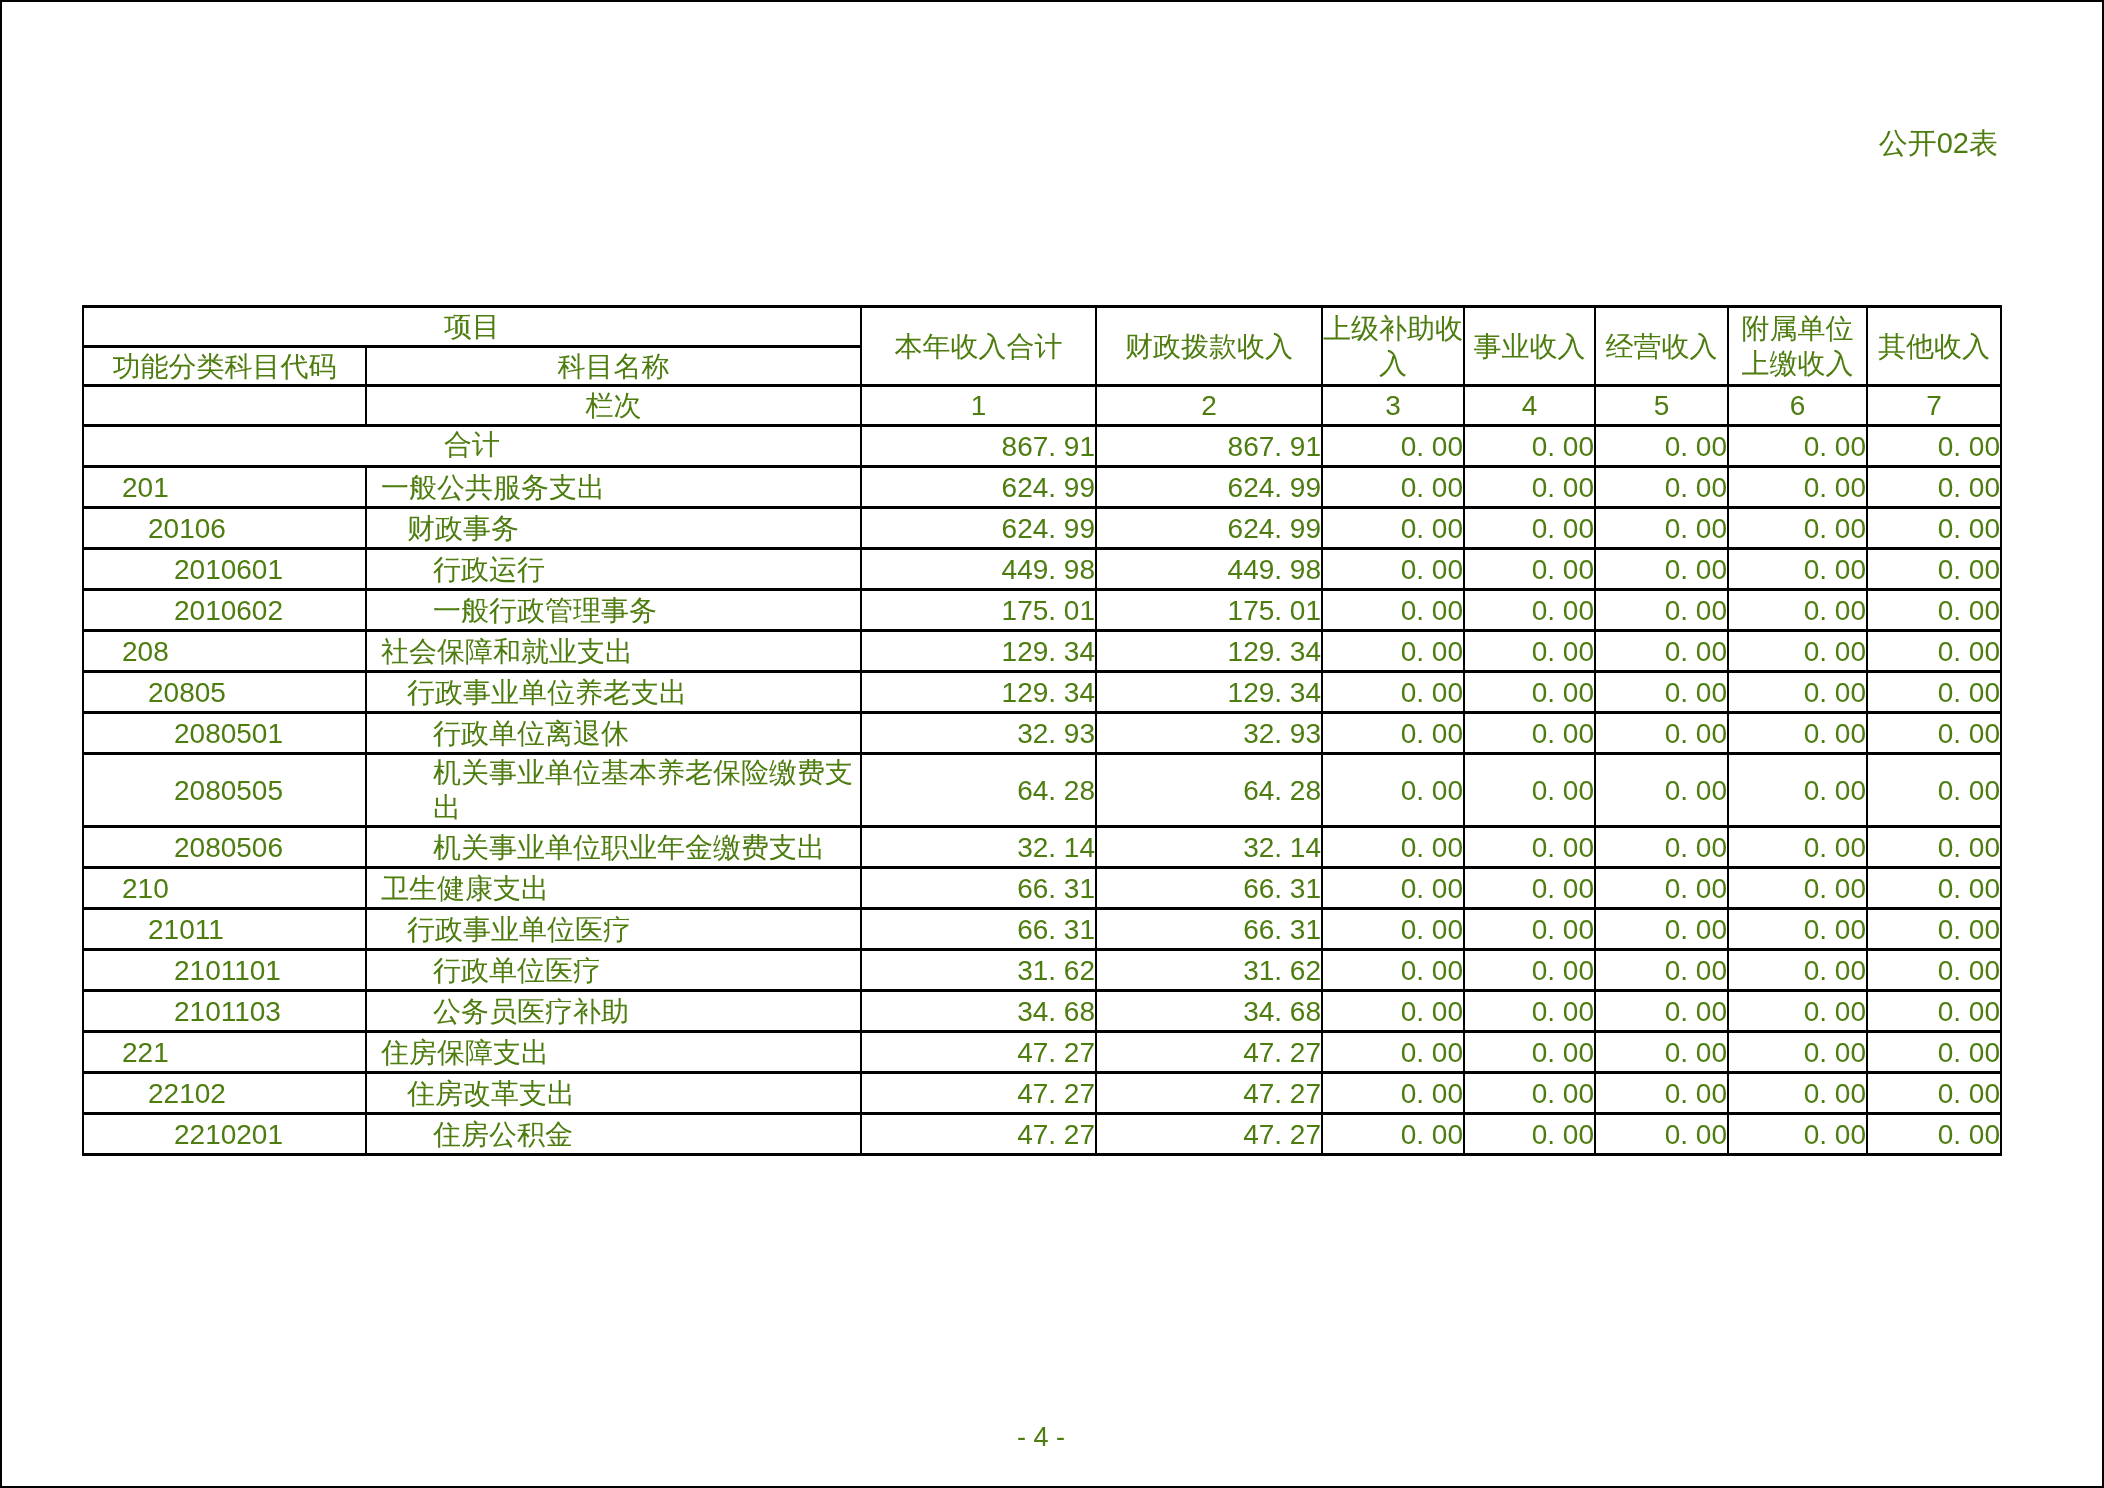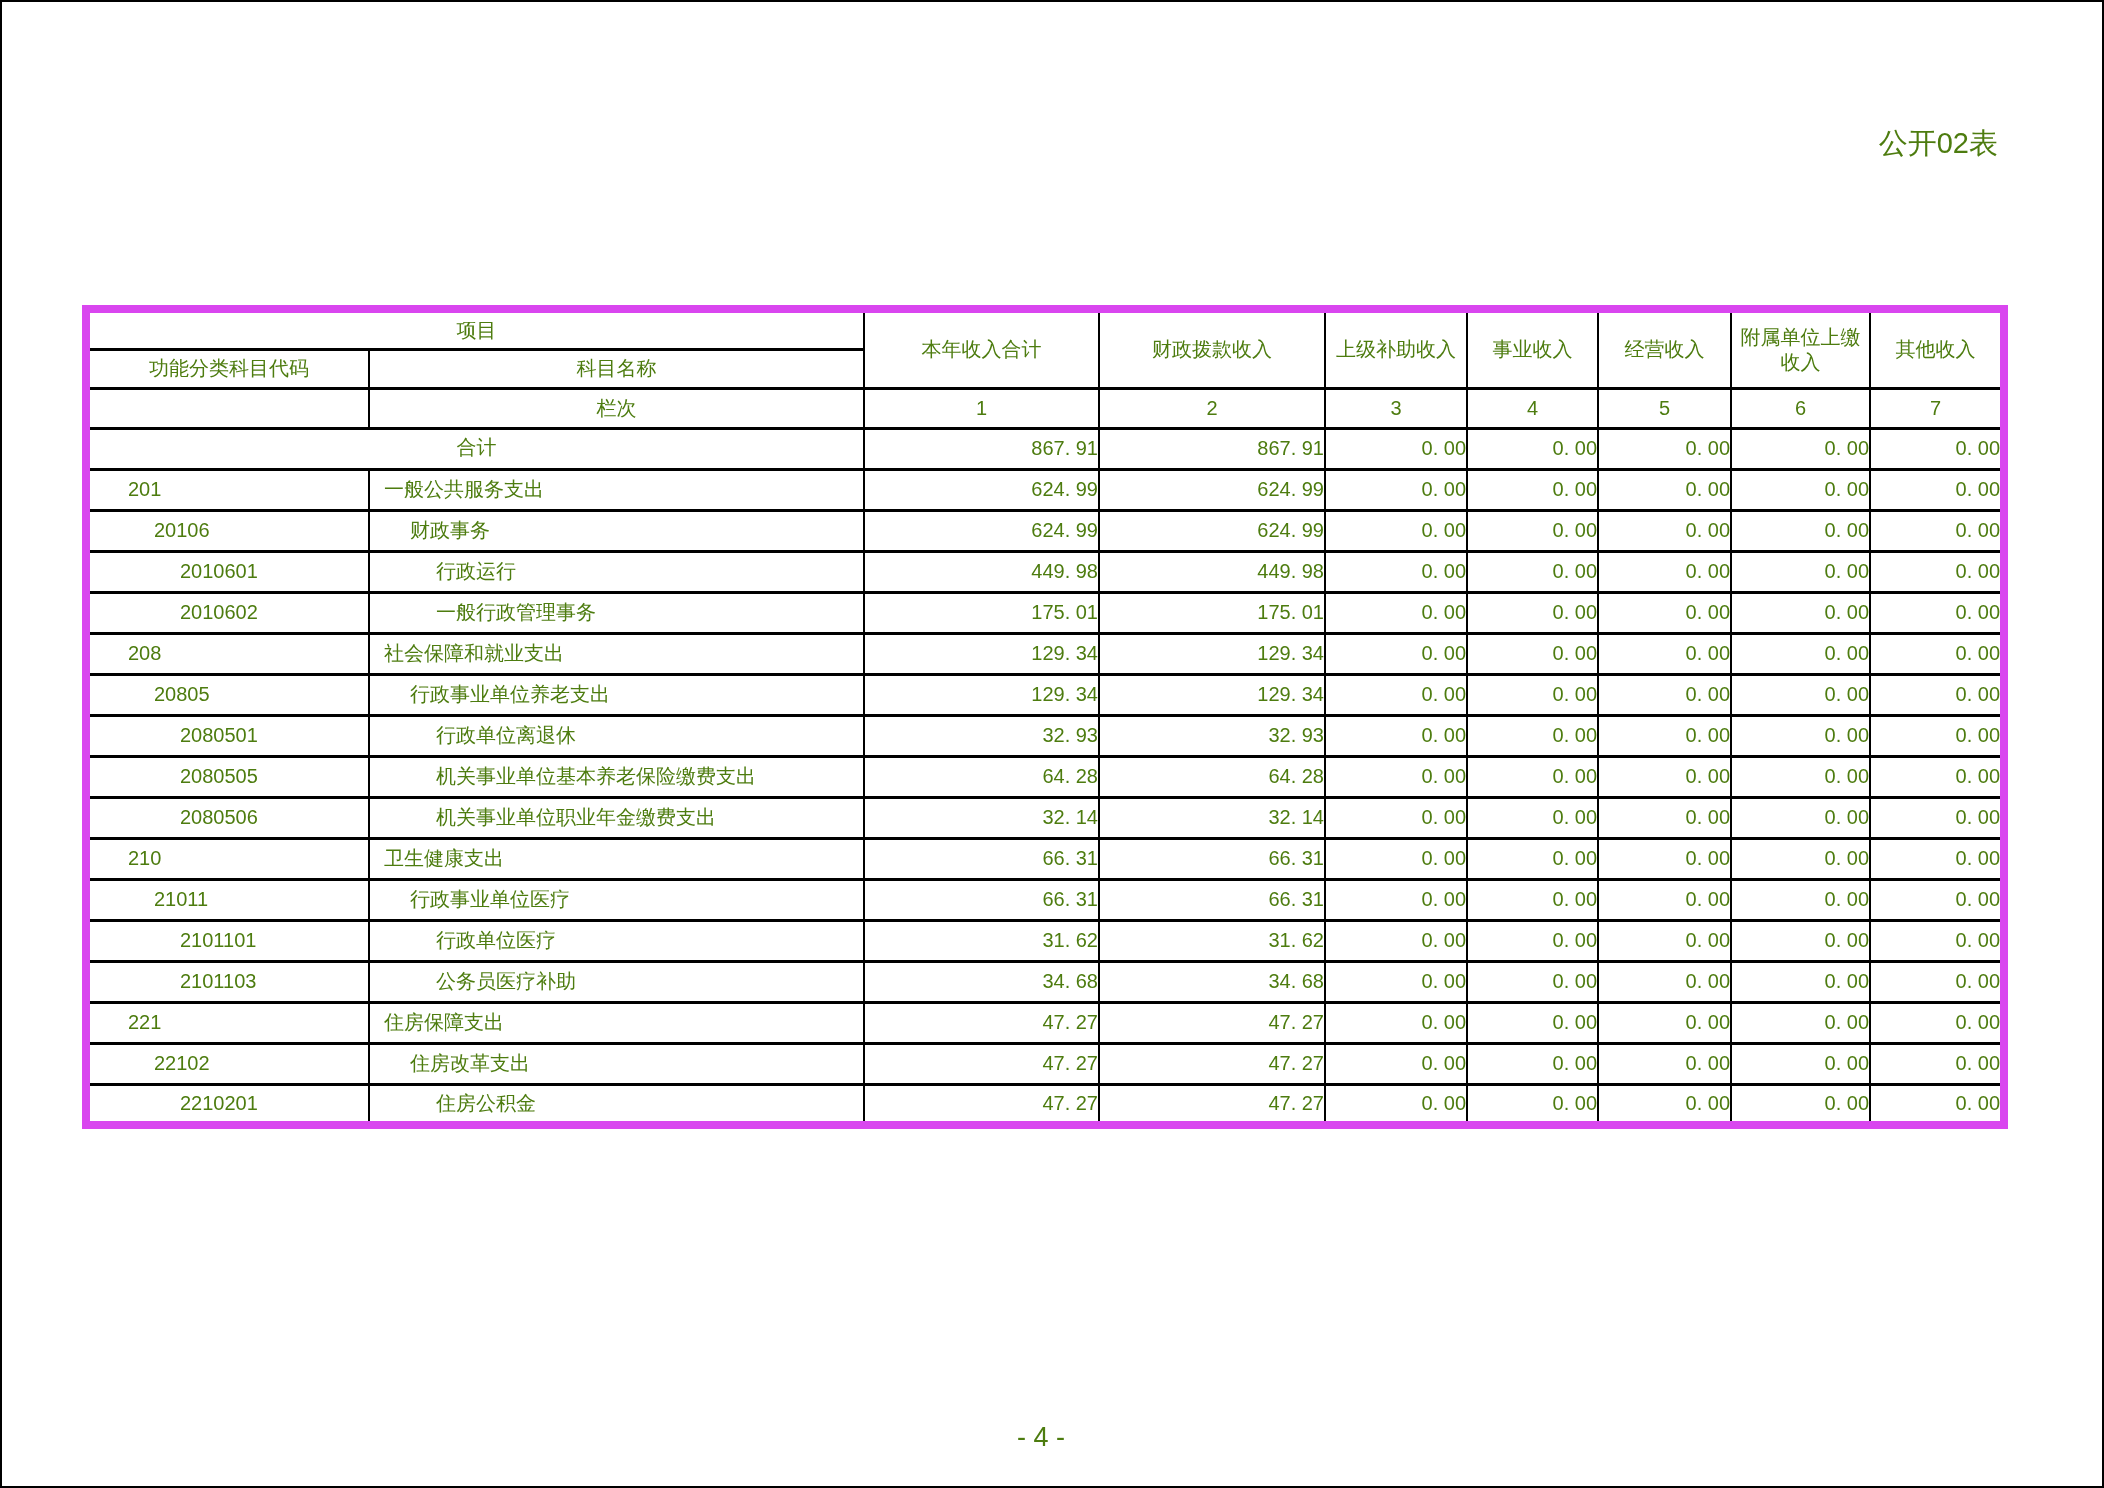--- a/index.html
+++ b/index.html
@@ -41,22 +41,22 @@
     justify-content: space-between;
     font-size: 29px;
   }
   table.income {
     position: absolute;
     top: 303px;
     left: 80px;
     width: 1918px;
     border-collapse: collapse;
     table-layout: fixed;
-    border: 8px solid #d946ef;
-    font-size: 20px;
+    border: 1px solid #d946ef;
+    font-size: 28px;
   }
   table.income th, table.income td {
     border-left: 2px solid #000;
     border-right: 2px solid #000;
     border-top: 3px solid #000;
     border-bottom: 3px solid #000;
     font-weight: normal;
     padding: 0;
     overflow: hidden;
     line-height: 1.25;

